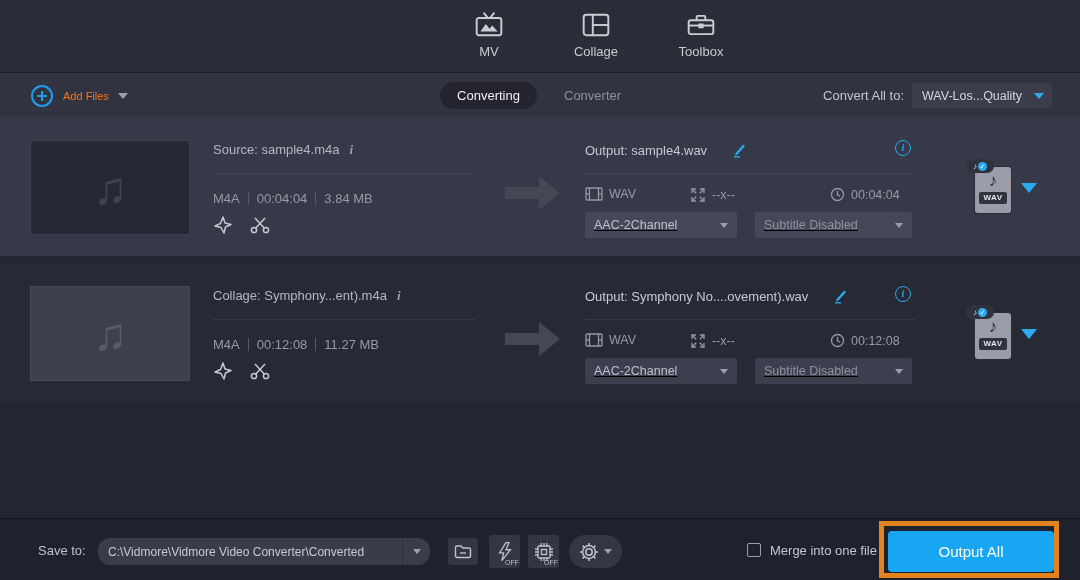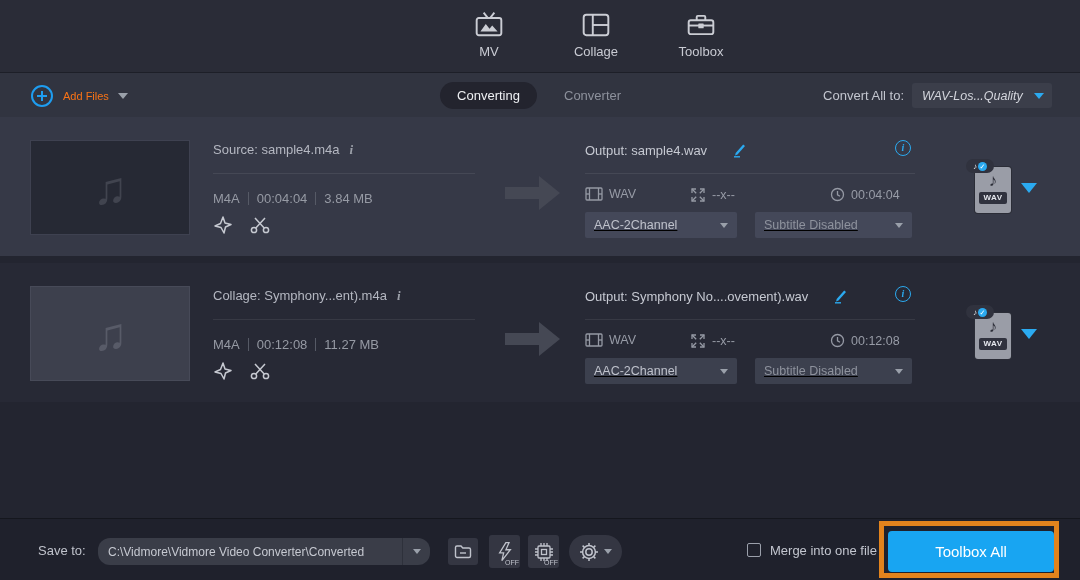--- a/index.html
+++ b/index.html
@@ -24,21 +24,21 @@
     align-items:center; gap:9px; cursor:pointer; }
   .addfiles .aflabel { font-size:11px; color:#f97316; }
   .pill-converting { position:absolute; left:440px; top:9px; width:97px; height:27px;
     background:#23242e; border-radius:14px; color:#eef0f3; font-size:13px;
     display:flex; align-items:center; justify-content:center; cursor:pointer; }
   .tab-converted { position:absolute; left:564px; top:15px; font-size:13px;
     color:#8d919c; cursor:pointer; }
   .ct-label { position:absolute; right:176px; top:15px; font-size:13px; color:#c3c6cf; }
   .ct-dd { position:absolute; right:28px; top:10px; width:140px; height:25px;
     background:#3b3e4a; border-radius:3px; display:flex; align-items:center;
-    padding:0 8px 0 10px; cursor:pointer;font-style:italic; }
+    padding:0 8px 0 10px; cursor:pointer; }
   .ct-dd .ctval { flex:1; font-size:12.5px; color:#d3d5dc; white-space:nowrap; }
 
   
   .caret { width:0; height:0; border-left:5px solid transparent;
     border-right:5px solid transparent; border-top:6px solid #9aa0aa;
     display:inline-block; }
   .caret.blue { border-top-color:#2baaf0; }
   .caret.small { border-left-width:4px; border-right-width:4px; border-top-width:5px; }
 
   
@@ -421,16 +421,16 @@
       <svg width="20" height="20" viewBox="0 0 20 20" fill="none" stroke="#c0c3cc" stroke-width="1.5">
         <circle cx="10" cy="10" r="3.2"></circle>
         <circle cx="10" cy="10" r="6.4"></circle>
         <path d="M10 3.6 V1 M10 19 v-2.6 M3.6 10 H1 M19 10 h-2.6 M5.5 5.5 L3.6 3.6 M14.5 14.5 l1.9 1.9 M14.5 5.5 L16.4 3.6 M5.5 14.5 L3.6 16.4"></path>
       </svg>
     </span>
     <i class="caret small"></i>
   </div>
   <span class="cbx"></span>
   <span class="mlabel">Merge into one file</span>
-  <button class="cta">Toolbox All</button>
+  <button class="cta">Output All</button>
 </footer>
 
 <div class="hl"></div>
 
 </body></html>

